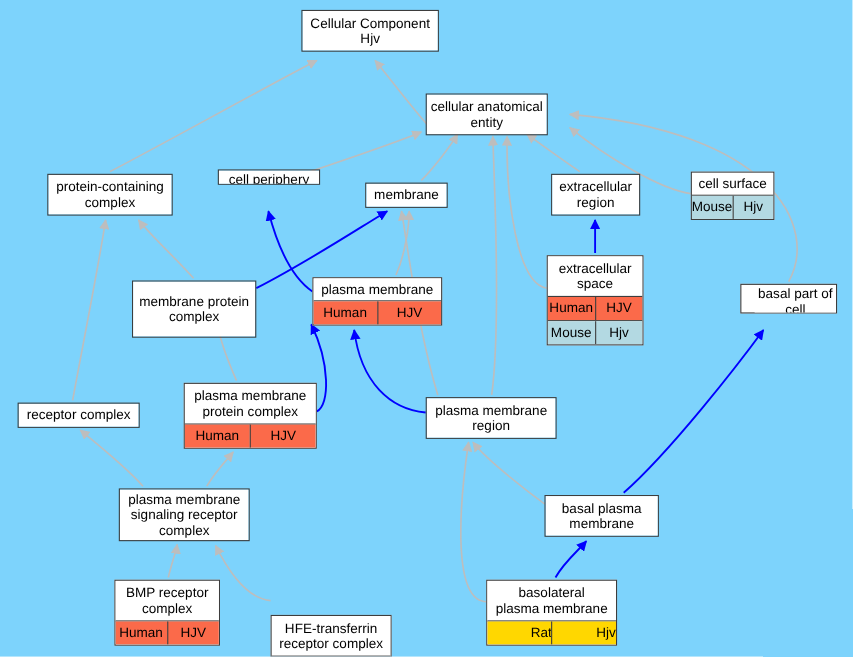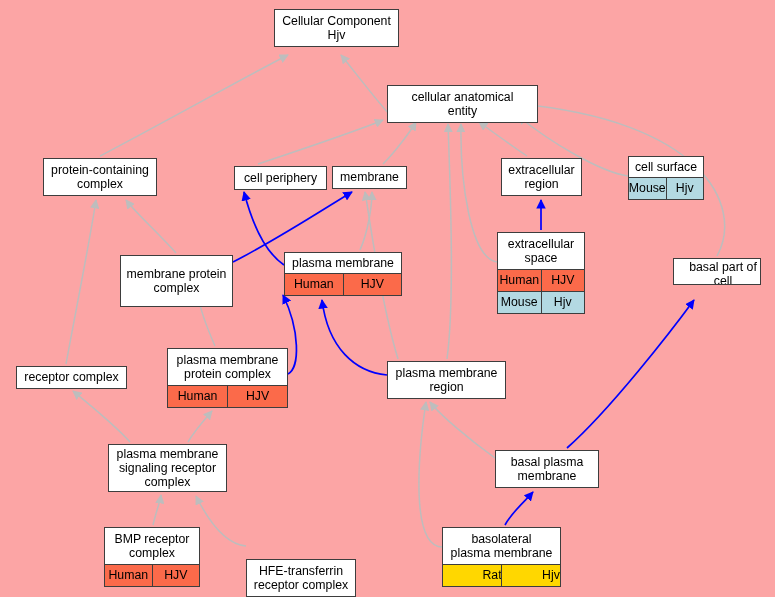--- a/index.html
+++ b/index.html
@@ -8,21 +8,21 @@
     padding: 0;
     background: #ffffff;
   }
   body {
     font-family: "Liberation Sans", "DejaVu Sans", sans-serif;
   }
   #canvas {
     position: relative;
     width: 775px;
     height: 597px;
-    background: #fca5a5;
+    background: #7dd3fc;
     overflow: hidden;
   }
   #edge-layer {
     position: absolute;
     left: 0;
     top: 0;
     width: 775px;
     height: 597px;
     pointer-events: none;
   }
@@ -115,29 +115,29 @@
         <path d="M 567,448 C 610,410 672,330 694,300" fill="none" stroke="#0000ff" stroke-width="1.7" marker-end="url(#arrow-partof)"></path>
         <path d="M 505,525 C 512,512 526,500 533,492" fill="none" stroke="#0000ff" stroke-width="1.7" marker-end="url(#arrow-partof)"></path>
       </g>
   </svg>
 
   <div id="nodes-group">
       <div class="node" style="left: 274px; top: 9px; width: 125px; height: 38px;">
         <div class="node-title">Cellular Component
 Hjv</div>
       </div>
-      <div class="node" style="left: 387px; top: 85px; width: 151px; height: 38px;">
+      <div class="node" style="left: 387px; top: 85px; width: 111px; height: 38px;">
         <div class="node-title">cellular anatomical
 entity</div>
       </div>
       <div class="node" style="left: 43px; top: 158px; width: 114px; height: 38px;">
         <div class="node-title">protein-containing
 complex</div>
       </div>
-      <div class="node" style="left: 198px; top: 166px; width: 93px; height: 24px; margin-left: 36px;">
+      <div class="node" style="left: 198px; top: 154px; width: 93px; height: 14px;">
         <div class="node-title">cell periphery</div>
       </div>
       <div class="node" style="left: 332px; top: 166px; width: 75px; height: 23px;">
         <div class="node-title">membrane</div>
       </div>
       <div class="node" style="left: 501px; top: 158px; width: 81px; height: 38px;">
         <div class="node-title">extracellular
 region</div>
       </div>
       <div class="node" style="left: 628px; top: 156px; width: 76px; height: 44px;">

